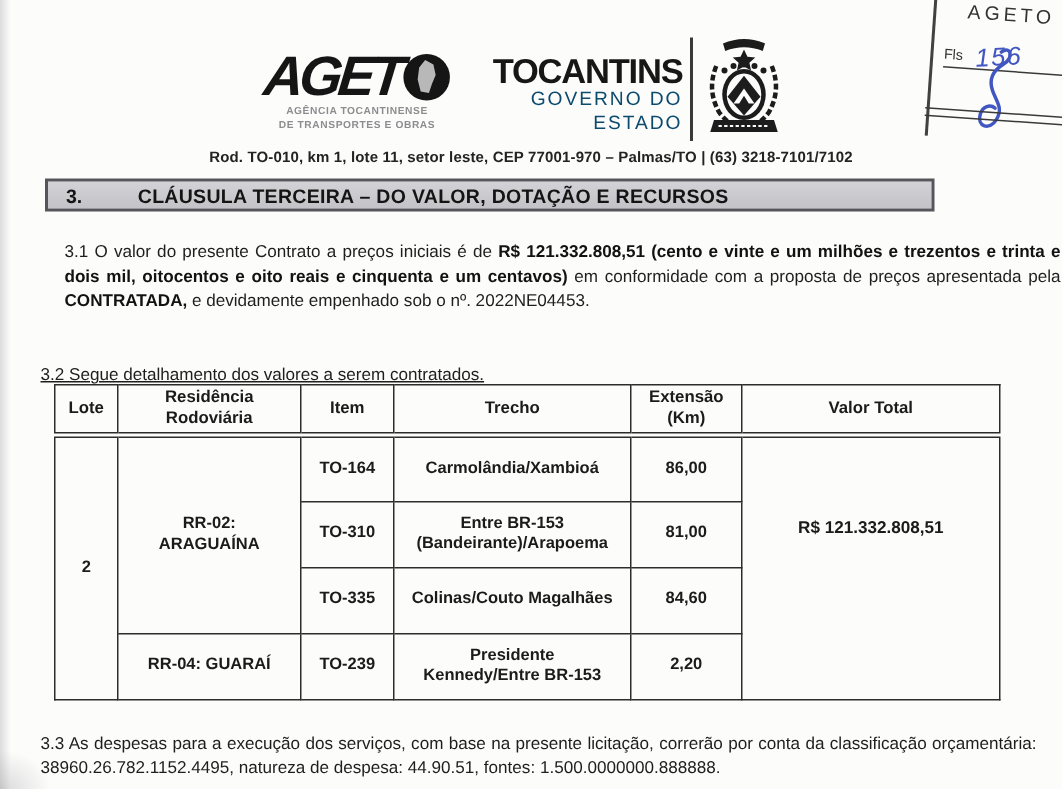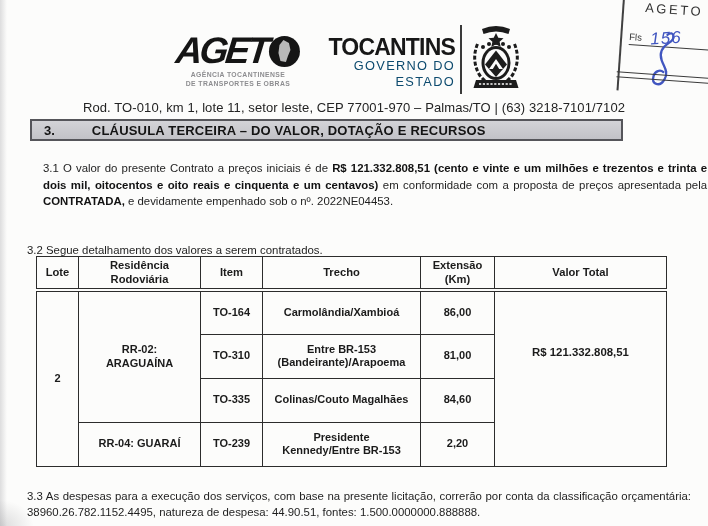--- a/index.html
+++ b/index.html
@@ -25,21 +25,21 @@
     letter-spacing:.4px;line-height:8.5px;}
 
   .gov-block{position:absolute;left:300px;top:37px;width:155px;text-align:right;}
   .gov-name{font-size:23px;font-weight:bold;letter-spacing:-.8px;line-height:21px;color:#171717;}
   .gov-sub{font-size:12.8px;letter-spacing:1.3px;line-height:15.5px;color:#0c4a6e;}
 
   .arms-divider{position:absolute;left:460px;top:25px;width:1.8px;height:69px;background:#3a3a3a;}
   .coat-of-arms{position:absolute;left:464px;top:22px;}
 
   .address{position:absolute;top:100px;left:0;width:708px;text-align:center;
-    font-size:13px;font-weight:normal;color:#232323;letter-spacing:.1px;}
+    font-size:10px;font-weight:bold;color:#232323;letter-spacing:.1px;}
 
   
   .stamp{position:absolute;top:-10px;right:-14px;width:100px;height:104px;
     border-left:2px solid #414141;transform:rotate(4deg);transform-origin:50% 50%;}
   .stamp-org{margin-top:12px;text-align:center;font-size:13px;letter-spacing:2.6px;color:#333;}
   .stamp-fls{position:absolute;top:39px;left:7px;right:0;height:18px;border-bottom:1.6px solid #3a3a3a;}
   .fls-label{position:absolute;left:0;bottom:2px;font-size:9.5px;color:#333;}
   .fls-number{position:absolute;left:21px;bottom:-2px;font-size:17px;font-style:italic;
     color:#4156c0;transform:rotate(-7deg);letter-spacing:1px;}
   .stamp-bottom{position:absolute;bottom:13px;left:-3px;right:-8px;height:4px;
@@ -51,21 +51,21 @@
     box-sizing:border-box;border:2px solid #55555a;
     background:linear-gradient(#d3d3d7,#c2c2c7);display:flex;align-items:center;}
   .section-number{margin-left:12px;font-size:13px;font-weight:bold;color:#141414;}
   .section-title{margin-left:37px;font-size:13px;font-weight:bold;color:#141414;letter-spacing:.2px;}
 
   
   .para{position:absolute;left:27px;width:664px;text-align:justify;
     font-size:11.4px;line-height:16.2px;color:#1e1e1e;}
   .para b{color:#121212;}
   #p31{top:149px;margin-left:16px;}
-  #p32{top:231px;}
+  #p32{top:231px;text-decoration:underline;}
   #p33{top:478px;line-height:15.8px;}
 
   
   .table-wrap{position:absolute;top:256px;left:36px;}
   table{border-collapse:collapse;table-layout:fixed;width:630px;}
   th,td{border:1.7px solid #2c2c2c;font-weight:bold;text-align:center;vertical-align:middle;
     font-size:11px;color:#1b1b1b;padding:2px 3px;white-space:pre-line;line-height:13.5px;}
   thead tr{height:26px;}
   thead th{border-bottom:4px double #2c2c2c;font-size:11.2px;}
   tbody tr{height:44px;}

